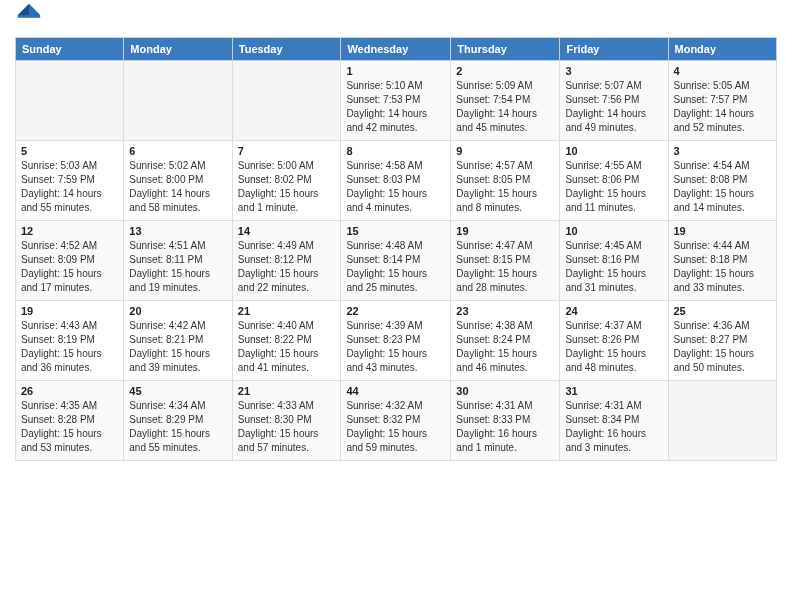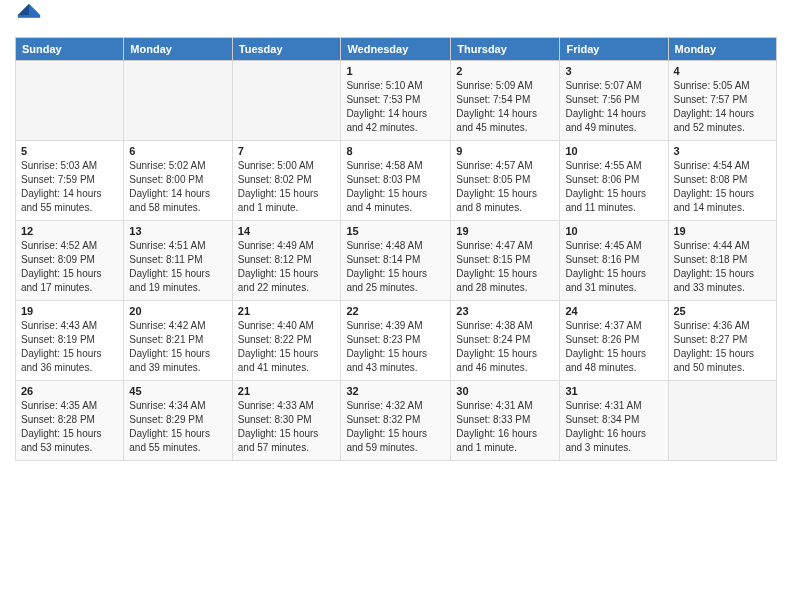--- a/index.html
+++ b/index.html
@@ -246,21 +246,21 @@
           </td>
           <td>
             <div class="day-number">45</div>
             <div class="day-info">Sunrise: 4:34 AM<br>Sunset: 8:29 PM<br>Daylight: 15 hours and 55 minutes.</div>
           </td>
           <td>
             <div class="day-number">21</div>
             <div class="day-info">Sunrise: 4:33 AM<br>Sunset: 8:30 PM<br>Daylight: 15 hours and 57 minutes.</div>
           </td>
           <td>
-            <div class="day-number">32</div>
+            <div class="day-number">44</div>
             <div class="day-info">Sunrise: 4:32 AM<br>Sunset: 8:32 PM<br>Daylight: 15 hours and 59 minutes.</div>
           </td>
           <td>
             <div class="day-number">30</div>
             <div class="day-info">Sunrise: 4:31 AM<br>Sunset: 8:33 PM<br>Daylight: 16 hours and 1 minute.</div>
           </td>
           <td>
             <div class="day-number">31</div>
             <div class="day-info">Sunrise: 4:31 AM<br>Sunset: 8:34 PM<br>Daylight: 16 hours and 3 minutes.</div>
           </td>

